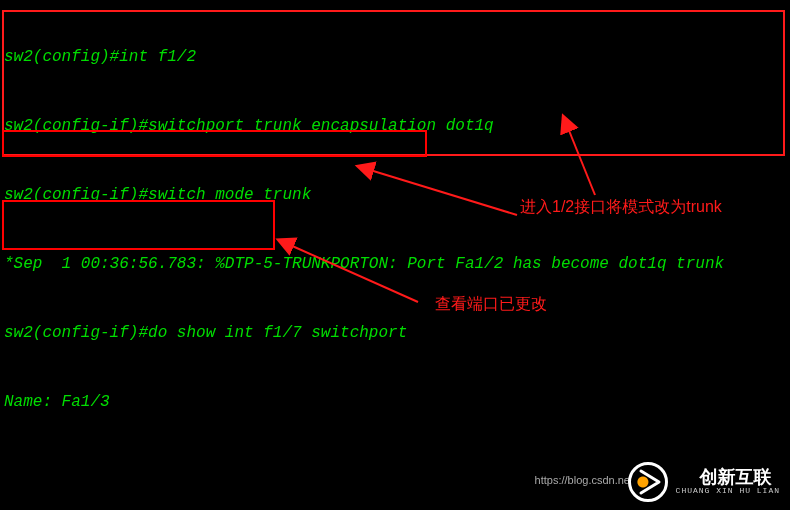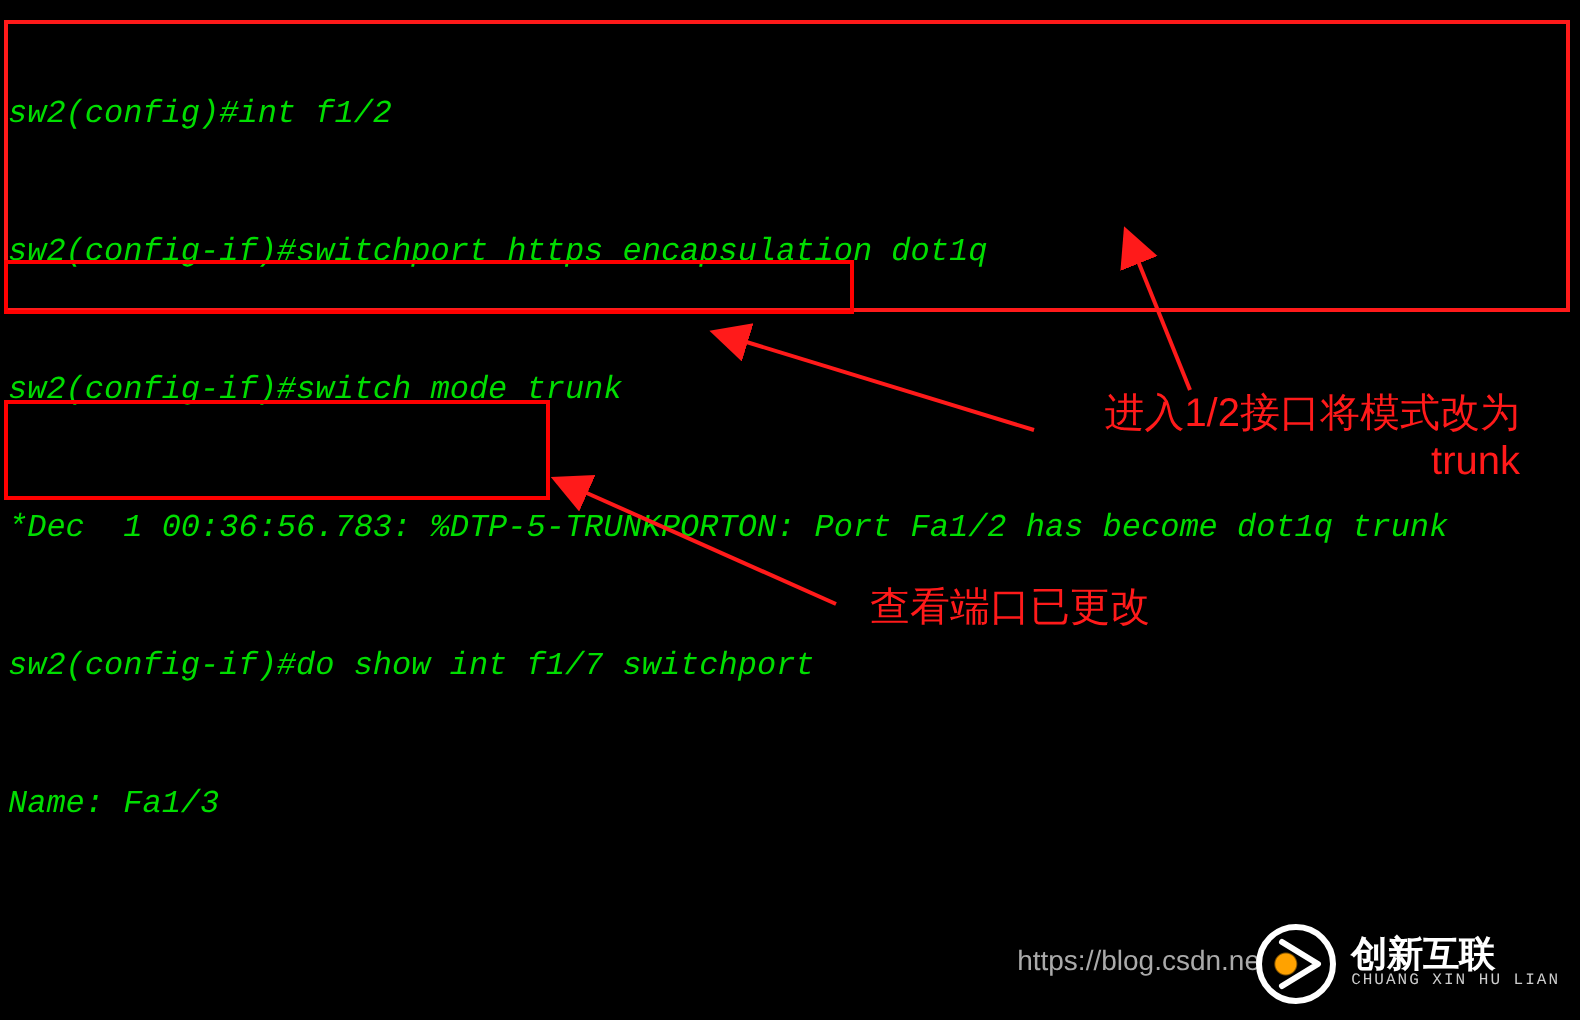--- a/index.html
+++ b/index.html
@@ -38,70 +38,69 @@
     position: absolute;
     border: 2px solid #ff0000;
     left: 2px; top: 200px;
     width: 269px; height: 46px;
     pointer-events: none;
   }
   .anno {
     position: absolute;
     color: #ff1a1a;
     font-family: "Microsoft YaHei", sans-serif;
-    font-size: 20px;
+    font-size: 16px;
     line-height: 24px;
     pointer-events: none;
-    text-align: right;
   }
   .anno1 { left: 520px; top: 195px; width: 240px; }
   .anno2 { left: 435px; top: 292px; }
   svg.arrows {
     position: absolute;
     left: 0; top: 0;
     width: 790px; height: 510px;
     pointer-events: none;
   }
   .watermark-url {
     position: absolute;
     right: 160px; bottom: 18px;
     color: #aaa;
     font-family: sans-serif;
-    font-size: 14px;
+    font-size: 11px;
   }
   .watermark-logo {
     position: absolute;
     right: 10px; bottom: 8px;
     color: #fff;
     font-family: "Microsoft YaHei", sans-serif;
     display: flex;
     align-items: center;
   }
   .watermark-logo .icon {
     width: 34px; height: 34px;
     border: 3px solid #fff;
     border-radius: 50%;
     margin-right: 8px;
     position: relative;
     background:
       radial-gradient(circle at 35% 50%, #ffa200 0 5px, transparent 6px);
   }
   .watermark-logo .icon svg { position:absolute; left:0; top:0; }
   .watermark-logo .txt { display:flex; flex-direction:column; line-height:1.05; }
-  .watermark-logo .main { font-size:18px; font-weight:bold; }
+  .watermark-logo .main { font-size:18px; font-weight:bold;margin-left:24px; }
   .watermark-logo .sub  { font-size:8px; letter-spacing:1px; color:#ccc;font-family:Liberation Mono, monospace; }
 </style>
 </head>
 <body>
 
 <div class="terminal">
   <div class="line">sw2(config)#int f1/2</div>
-  <div class="line">sw2(config-if)#switchport https encapsulation dot1q</div>
+  <div class="line">sw2(config-if)#switchport trunk encapsulation dot1q</div>
   <div class="line">sw2(config-if)#switch mode trunk</div>
-  <div class="line">*Dec  1 00:36:56.783: %DTP-5-TRUNKPORTON: Port Fa1/2 has become dot1q trunk</div>
+  <div class="line">*Sep  1 00:36:56.783: %DTP-5-TRUNKPORTON: Port Fa1/2 has become dot1q trunk</div>
   <div class="line">sw2(config-if)#do show int f1/7 switchport</div>
   <div class="line">Name: Fa1/3</div>
   
   
   
   
   
   
   
   

